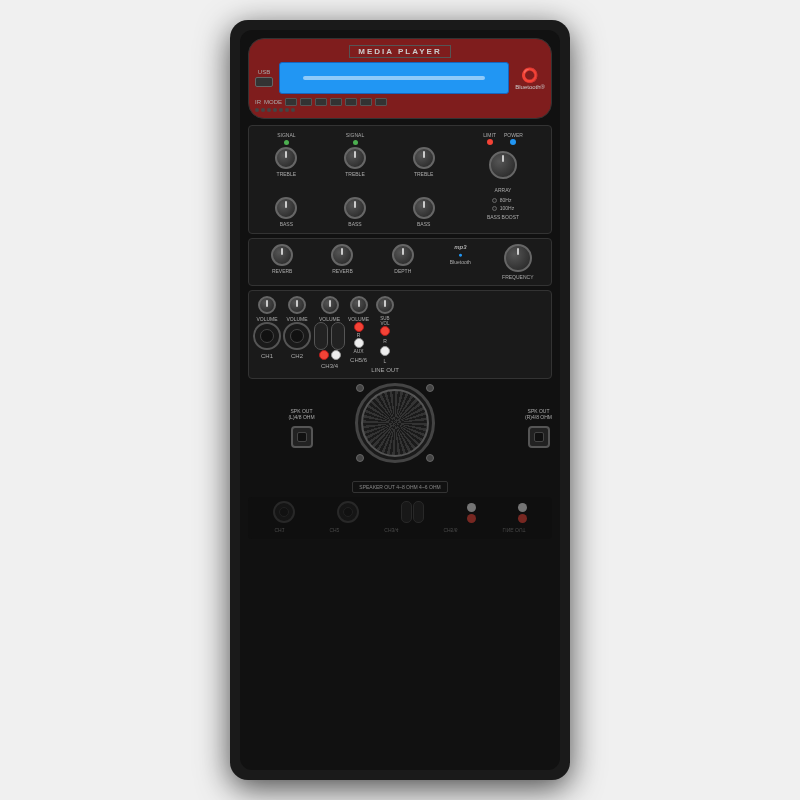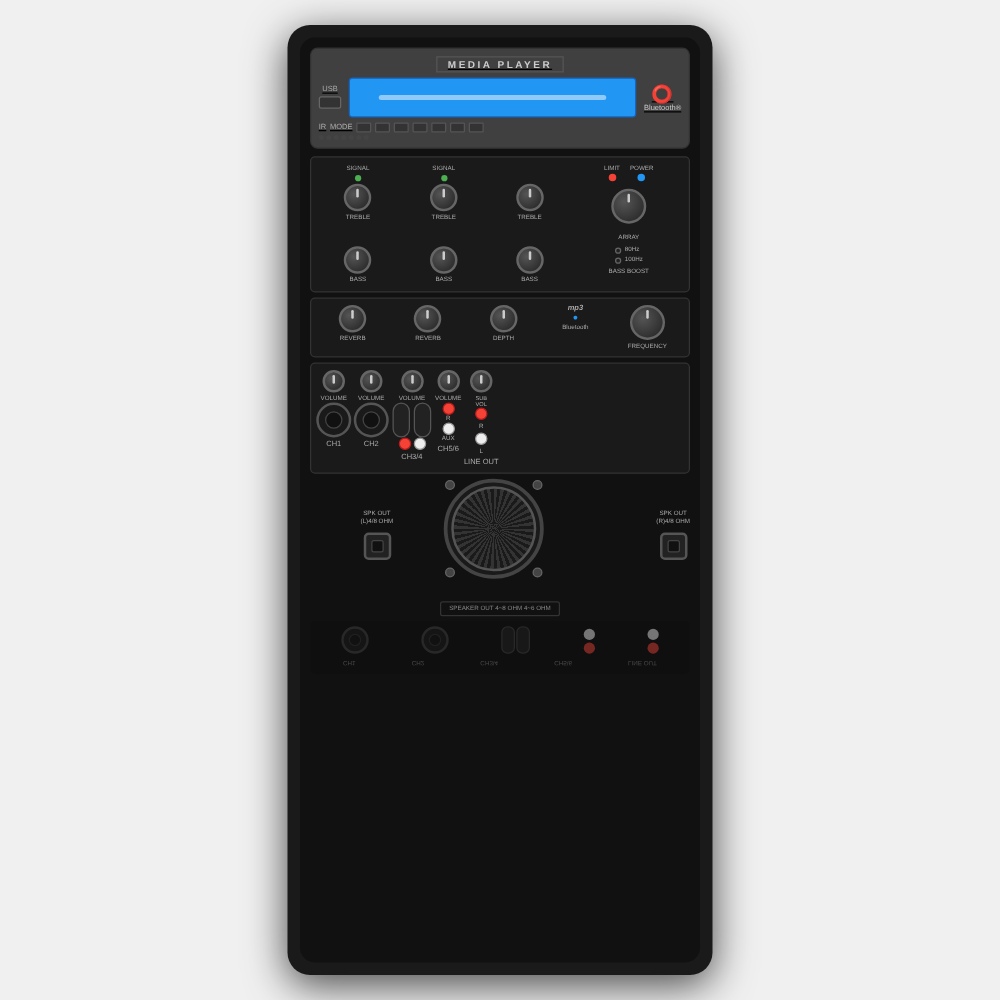--- a/index.html
+++ b/index.html
@@ -27,26 +27,25 @@
       background: #111;
       border-radius: 12px;
       display: flex;
       flex-direction: column;
       gap: 0;
       overflow: hidden;
     }
 
     
     .media-player-section {
-      background: #404040;
+      background: #7f1d1d;
       border: 1px solid #333;
       margin: 8px 8px 4px 8px;
-      border-radius: 6px;
+      border-radius: 16px;
       padding: 6px;
-      text-decoration: underline;
     }
     .media-player-title {
       text-align: center;
       color: #ccc;
       font-size: 8px;
       letter-spacing: 2px;
       border: 1px solid #555;
       padding: 1px 8px;
       margin: 0 auto 4px auto;
       width: fit-content;

